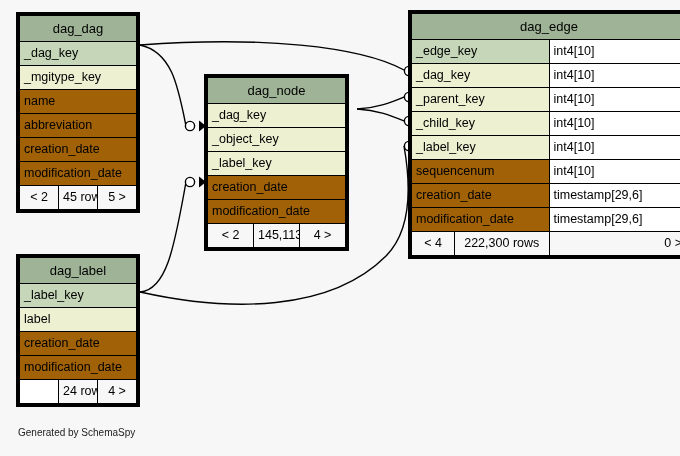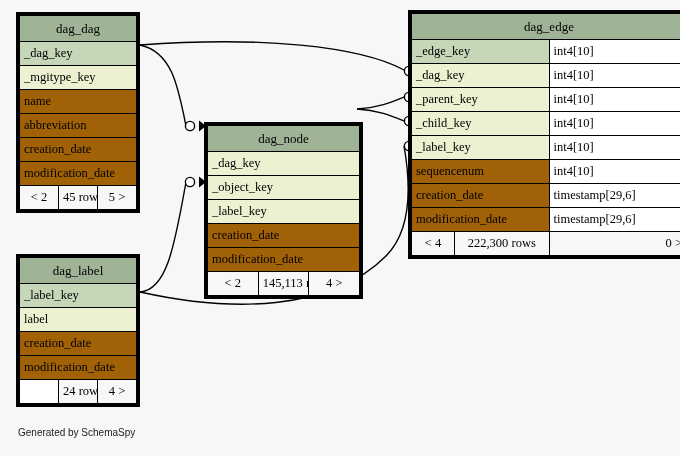--- a/index.html
+++ b/index.html
@@ -49,21 +49,20 @@
   }
   .entity td {
     border: 1px solid #000000;
     font-size: 12.5px;
     color: #000000;
     padding: 2px 4px 3px 4px;
     height: 18px;
     line-height: 15px;
     white-space: nowrap;
     overflow: hidden;
-    font-family: Liberation Serif, serif;
   }
   td.title {
     background: #9fb496;
     text-align: center;
     font-size: 13px;
     padding-top: 3px;
     padding-bottom: 4px;
   }
   td.pk {
     background: #c5d7b8;
@@ -96,21 +95,21 @@
     background: #f7f7f7;
     text-align: right;
     font-size: 12.5px;
   }
   td.foot-empty {
     background: #ffffff;
   }
 
   
   #ent-dag_dag   { left: 16px;  top: 12px;  width: 124px; }
-  #ent-dag_node  { left: 204px; top: 74px;  width: 159px; margin-top: 48px; }
+  #ent-dag_node  { left: 204px; top: 74px;  width: 145px; }
   #ent-dag_edge  { left: 408px; top: 10px;  width: 282px; }
   #ent-dag_label { left: 16px;  top: 254px; width: 124px; }
 
   .caption {
     position: absolute;
     left: 18px;
     top: 427px;
     font-size: 10px;
     color: #222222;
     z-index: 2;

